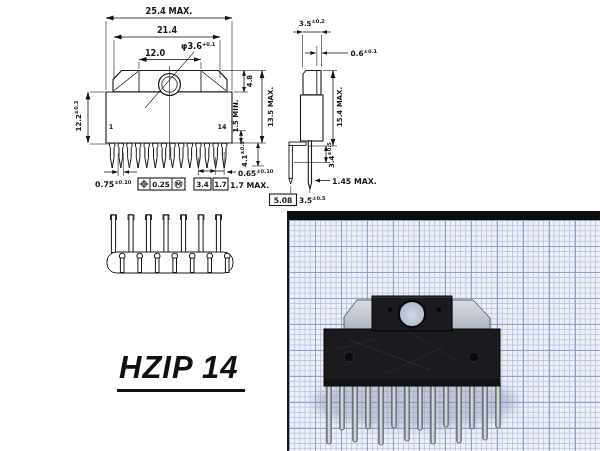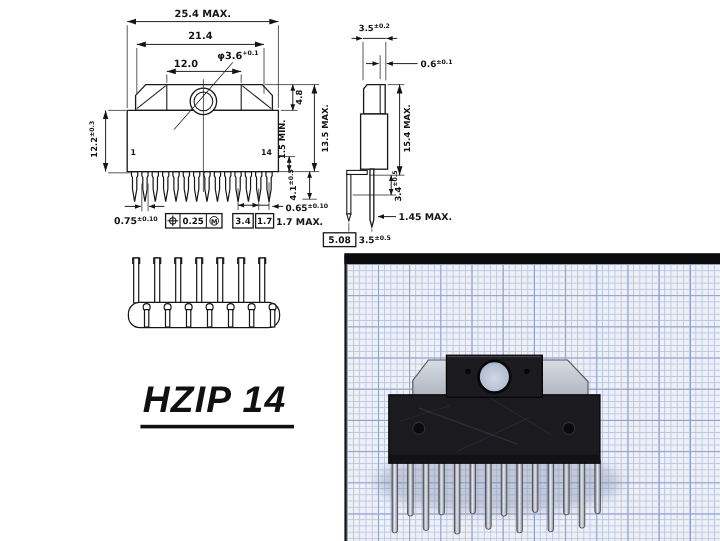--- a/index.html
+++ b/index.html
@@ -7,21 +7,21 @@
          font-family:"DejaVu Sans",sans-serif;}
   #drawing{position:absolute;left:0;top:0;}
   #drawing text{fill:#141414;font-family:"DejaVu Sans",sans-serif;font-weight:700;}
   .outline{fill:#ffffff;stroke:#1a1a1a;stroke-width:1.1;}
   .thin{fill:none;stroke:#1a1a1a;stroke-width:0.9;}
   .dim{fill:none;stroke:#161616;stroke-width:0.8;}
   .ext{fill:none;stroke:#1a1a1a;stroke-width:0.6;}
   .dimtxt{font-size:8.2px;}
   .dimtxt-s{font-size:7px;}
   .sup{font-size:5.2px;}
-  #hzip-label{position:absolute;left:117px;top:315px;color:#101010;
+  #hzip-label{position:absolute;left:117px;top:350px;color:#101010;
       font-family:"Liberation Sans",sans-serif;font-style:italic;font-weight:bold;
       font-size:31px;letter-spacing:1px;border-bottom:3.5px solid #101010;
       padding:0 6px 3px 2px;}
   #photo{position:absolute;left:287px;top:211px;width:313px;height:240px;
       border-top:9px solid #0b0b0c;border-left:2px solid #14141c;box-sizing:content-box;
       background-color:#eef0f7;
       background-image:
         linear-gradient(#8fa0cc 1px, transparent 1px),
         linear-gradient(90deg,#8fa0cc 1px, transparent 1px),
         linear-gradient(#bcc6e0 1px, transparent 1px),

